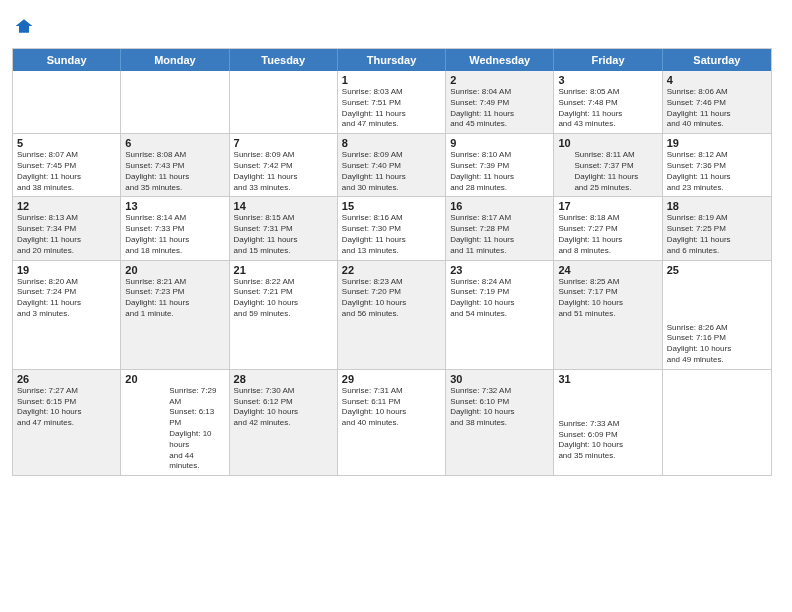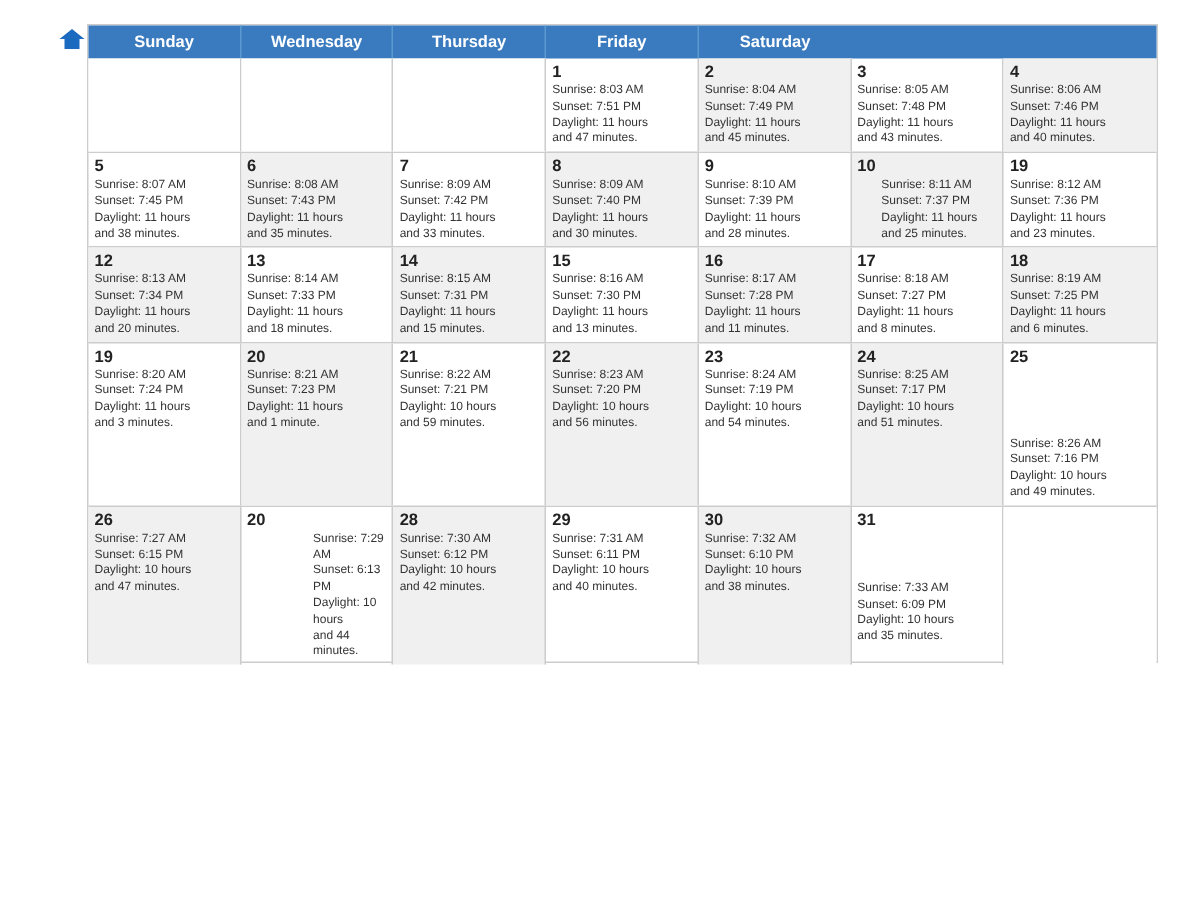--- a/index.html
+++ b/index.html
@@ -6,23 +6,23 @@
     body {
       font-family: Arial, sans-serif;
       background: #fff;
       width: 792px;
       height: 612px;
       overflow: hidden;
     }
     .page {
       width: 792px;
       height: 452px;
-      padding: 16px 20px 10px 36px;
-      display: flex;
-      flex-direction: row;
+      padding: 16px 20px 10px 12px;
+      display: flex;
+      flex-direction: column;
     }
     .header {
       display: flex;
       justify-content: space-between;
       align-items: flex-start;
       margin-bottom: 8px;
     }
     .logo {
       display: flex;
       align-items: center;
@@ -125,22 +125,24 @@
     </div>
     <div class="title-area">
       <div class="month-title"></div>
       <div class="location"></div>
     </div>
   </div>
 
   <div class="calendar">
     <div class="cal-header">
     <div class="cal-header-cell">Sunday</div>
+        <div class="cal-header-cell">Monday</div>
+        <div class="cal-header-cell">Tuesday</div>
+        <div class="cal-header-cell">Thursday</div>
         <div class="cal-header-cell">Wednesday</div>
-        <div class="cal-header-cell">Thursday</div>
         <div class="cal-header-cell">Friday</div>
         <div class="cal-header-cell">Saturday</div>
       </div>
     <div class="cal-body">
     <div class="cal-row">
           <div class="cal-cell empty"></div>
           <div class="cal-cell empty"></div>
           <div class="cal-cell empty"></div>
           <div class="cal-cell">
             <div class="day-num">1</div>

